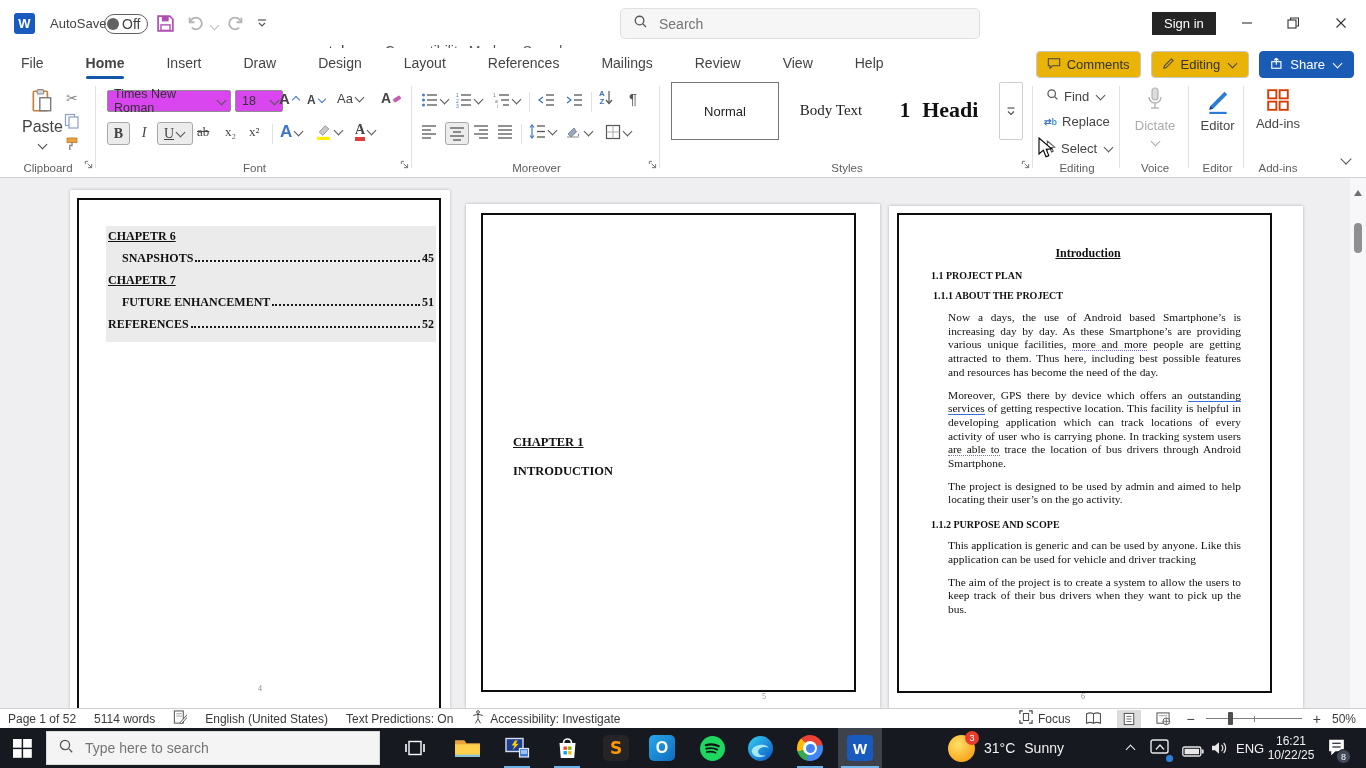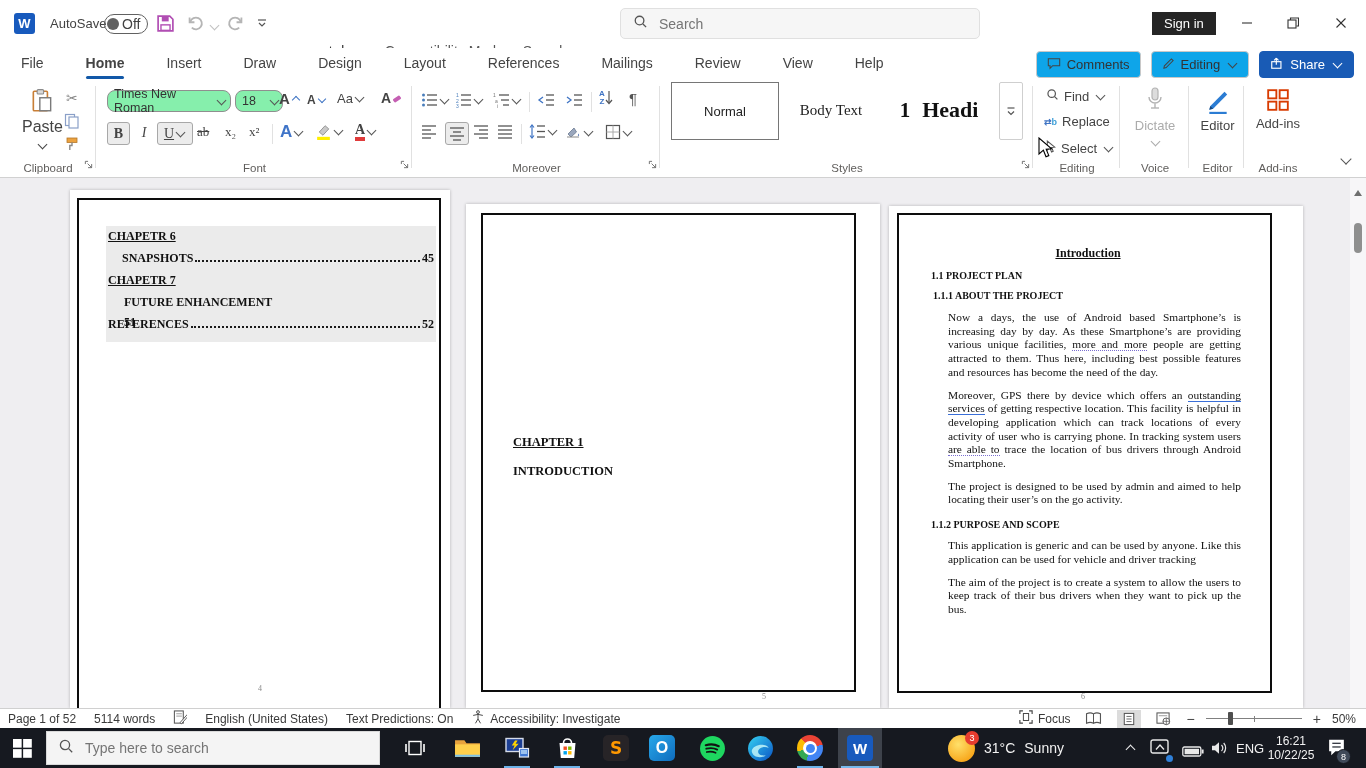--- a/index.html
+++ b/index.html
@@ -24,30 +24,30 @@
   .search-pill input{border:none;background:transparent;outline:none;font-size:14px;color:#5f5f5f;font-family:"Liberation Sans",sans-serif;width:280px;}
   .signin{position:absolute;left:1152px;top:12px;height:23px;background:#252525;color:#fff;font-size:13px;display:flex;align-items:center;padding:0 12px;}
   .winctl{position:absolute;top:0;width:46px;height:46px;display:flex;align-items:center;justify-content:center;}
 
   
   .tabrow{position:absolute;left:0;top:48px;width:1366px;height:32px;background:#fff;}
   .tabs{display:flex;padding-left:8px;height:32px;gap:16px;}
   .tab{position:relative;padding:0 13px;font-size:14px;color:#444;line-height:30px;}
   .tab .bar{position:absolute;left:13px;right:13px;bottom:1px;height:3px;background:#1158a8;border-radius:2px;}
   .tr-right{position:absolute;right:12px;top:3px;display:flex;gap:10px;}
-  .pill-btn{height:25px;border:1px solid #c8c8c8;border-radius:4px;display:flex;align-items:center;gap:6px;padding:0 10px;font-size:13px;color:#333;background:#0ea5e9;}
+  .pill-btn{height:25px;border:1px solid #c8c8c8;border-radius:4px;display:flex;align-items:center;gap:6px;padding:0 10px;font-size:13px;color:#333;background:#eab308;}
   .pill-btn.share{background:#195bb5;border-color:#195bb5;color:#fff;}
 
   
   .ribbon{position:absolute;left:0;top:80px;width:1366px;height:98px;background:#fff;border-bottom:1px solid #d1d1d1;box-sizing:border-box;}
   .group{position:absolute;top:0;height:97px;}
   .gsep{position:absolute;top:6px;width:1px;height:82px;background:#e1e1e1;}
   .glabel{position:absolute;left:0;right:0;bottom:3px;text-align:center;font-size:11.5px;color:#605e5c;}
   .launcher{position:absolute;right:3px;bottom:4px;}
-  .combo{position:absolute;height:22px;border:1px solid #8f8f8f;border-radius:8px;display:flex;align-items:center;box-sizing:border-box;font-size:12.5px;color:#333;padding-left:6px;background:#86efac;}
+  .combo{position:absolute;height:22px;border:1px solid #8f8f8f;border-radius:2px;display:flex;align-items:center;box-sizing:border-box;font-size:12.5px;color:#333;padding-left:6px;background:#d946ef;}
   .sbtn{position:absolute;display:flex;align-items:center;justify-content:center;color:#444;}
   .on{background:#ececec;border:1px solid #a8a8a8;border-radius:3px;}
   .rtxt{font-size:13px;color:#444;}
   .vline{position:absolute;width:1px;background:#e1e1e1;}
   .styles-cell{position:absolute;top:2px;height:56px;display:flex;align-items:center;justify-content:center;background:#fff;}
   .edit-row{position:absolute;display:flex;align-items:center;gap:5px;font-size:13px;color:#444;}
   .gray{color:#ababab;}
 
   
   .docarea{position:absolute;left:0;top:178px;width:1366px;height:530px;background:#efeef1;overflow:hidden;}
@@ -584,21 +584,21 @@
           <span style="text-decoration:underline;">CHAPETR 6</span>
         </div>
         <div class="toc-row" style="padding-left:14px;">
           <span>SNAPSHOTS</span>
           <span class="lead"></span>
           <span>45</span>
         </div>
         <div class="toc-row">
           <span style="text-decoration:underline;">CHAPETR 7</span>
         </div>
-        <div class="toc-row" style="padding-left:14px;flex-direction:column;">
+        <div class="toc-row" style="padding-left:14px;">
           <span>FUTURE ENHANCEMENT</span>
           <span class="lead"></span>
           <span>51</span>
         </div>
         <div class="toc-row">
           <span>REFERENCES</span>
           <span class="lead"></span>
           <span>52</span>
         </div>
       </div>

